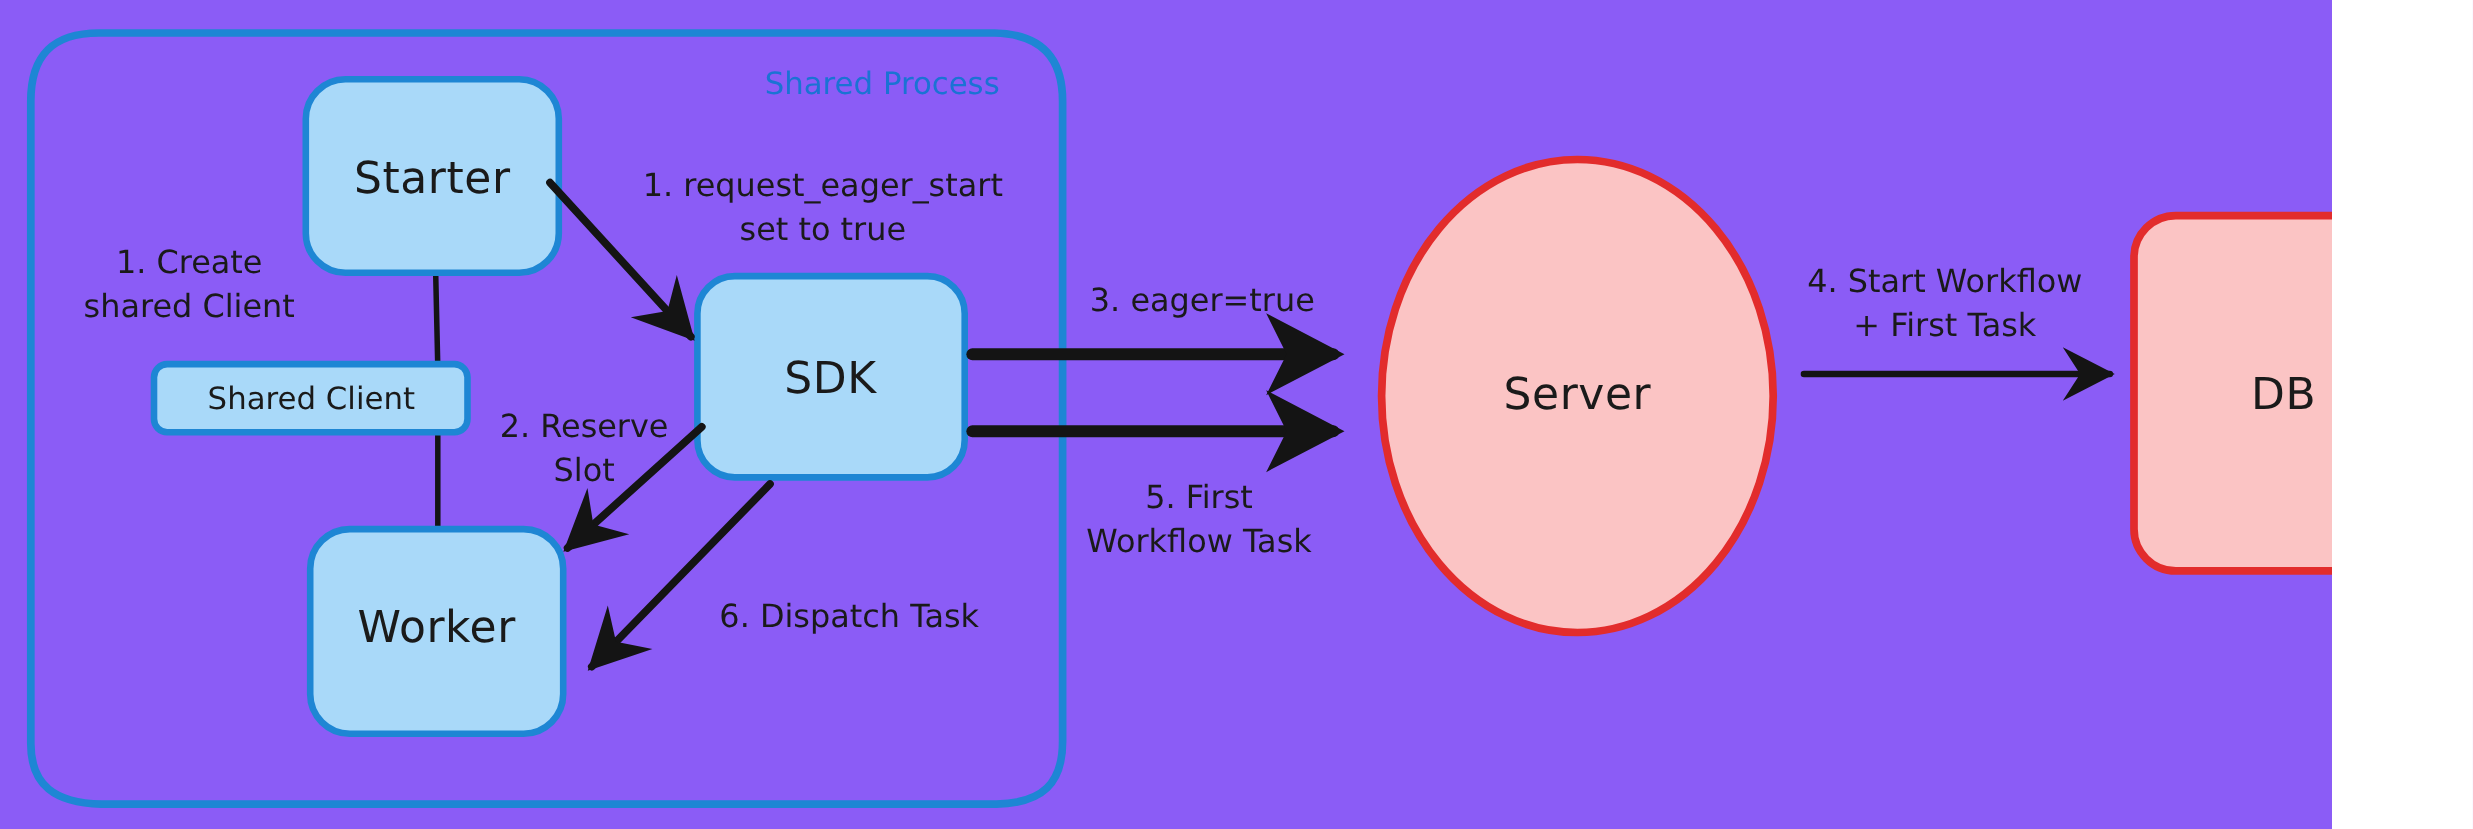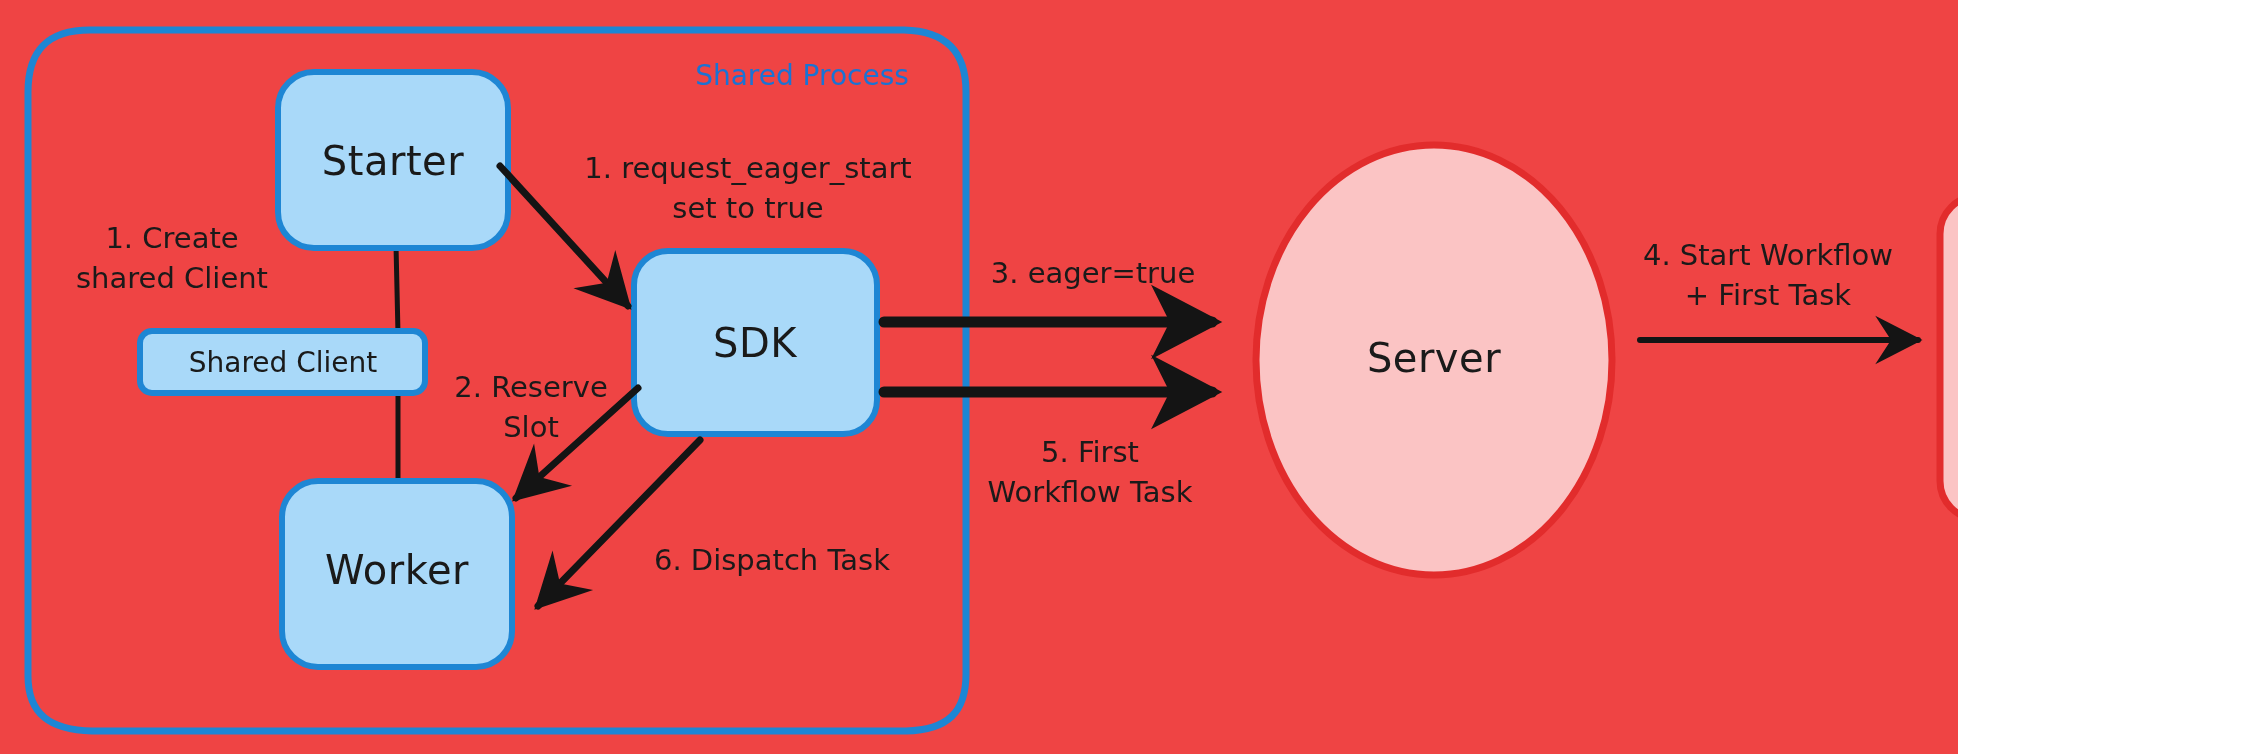--- a/index.html
+++ b/index.html
@@ -6,23 +6,23 @@
   html, body {
     margin: 0;
     padding: 0;
     background: #ffffff;
   }
   body {
     font-family: "DejaVu Sans", sans-serif;
   }
   #canvas {
     position: relative;
-    width: 1958px;
+    width: 2120px;
     height: 754px;
-    background: #ef4444;
+    background: #8b5cf6;
     overflow: hidden;
   }
   #canvas svg.diagram {
     position: absolute;
     left: 0;
     top: 0;
     width: 2248px;
     height: 754px;
   }
   .hand-text {

